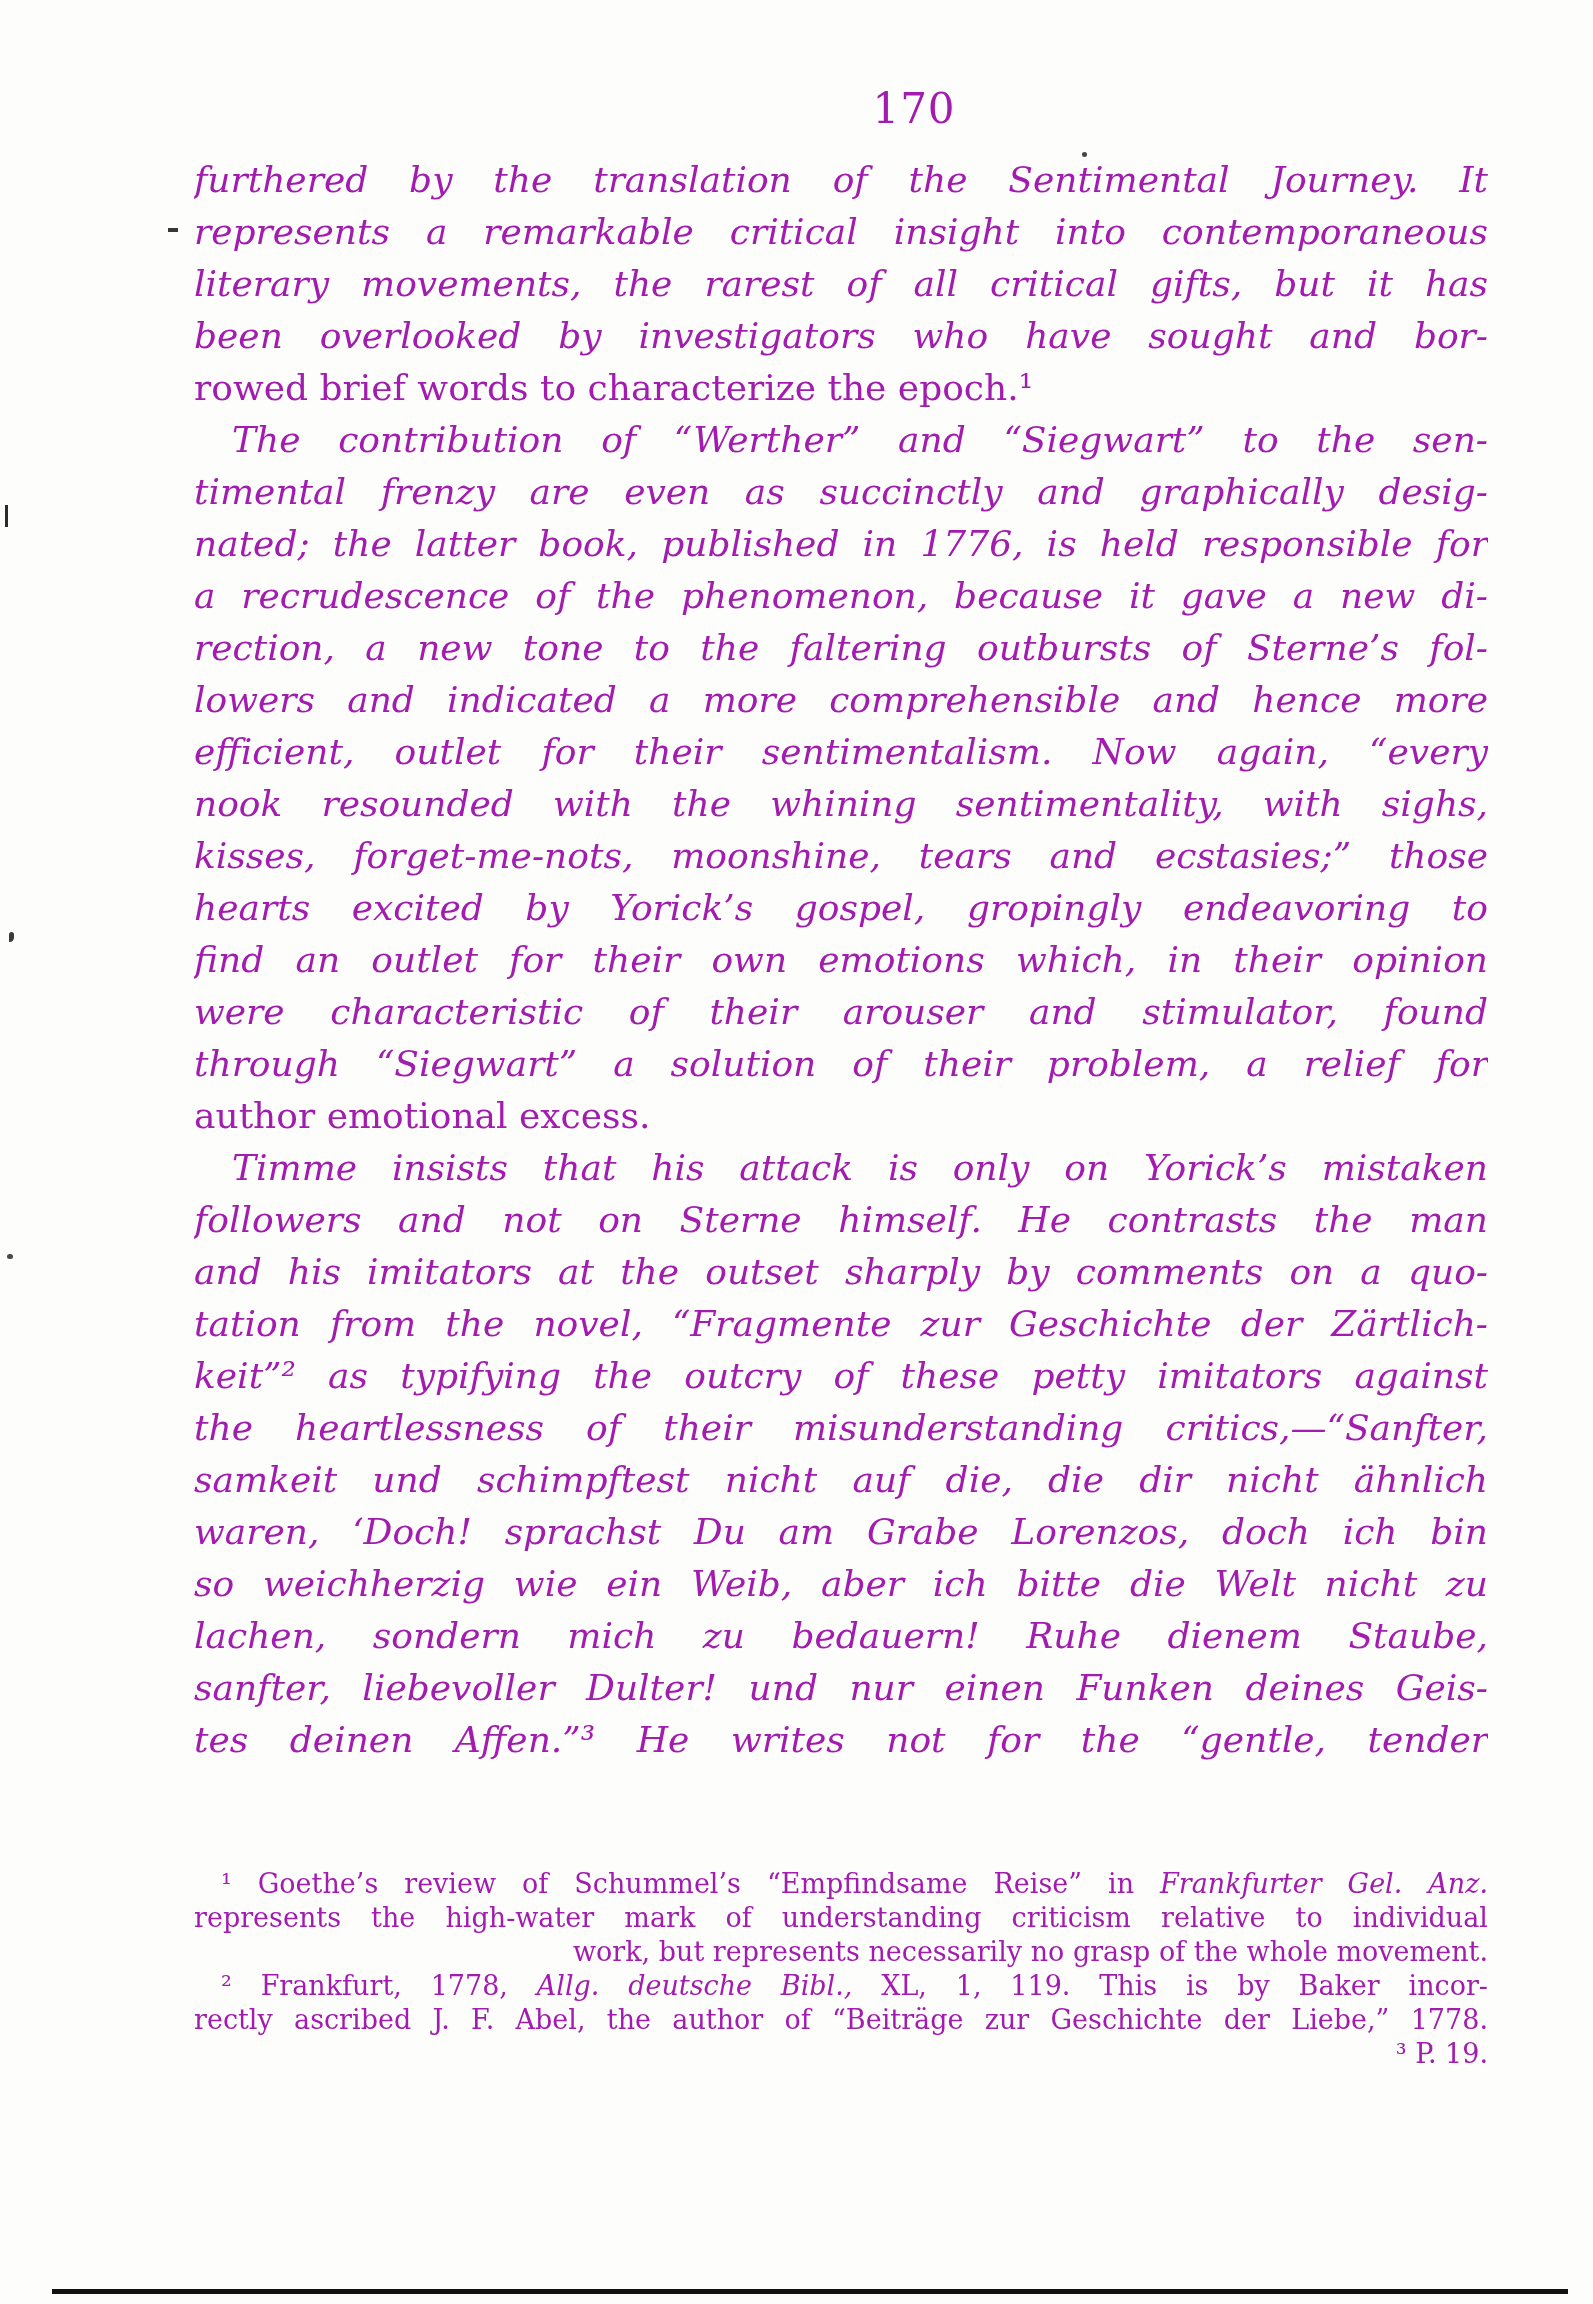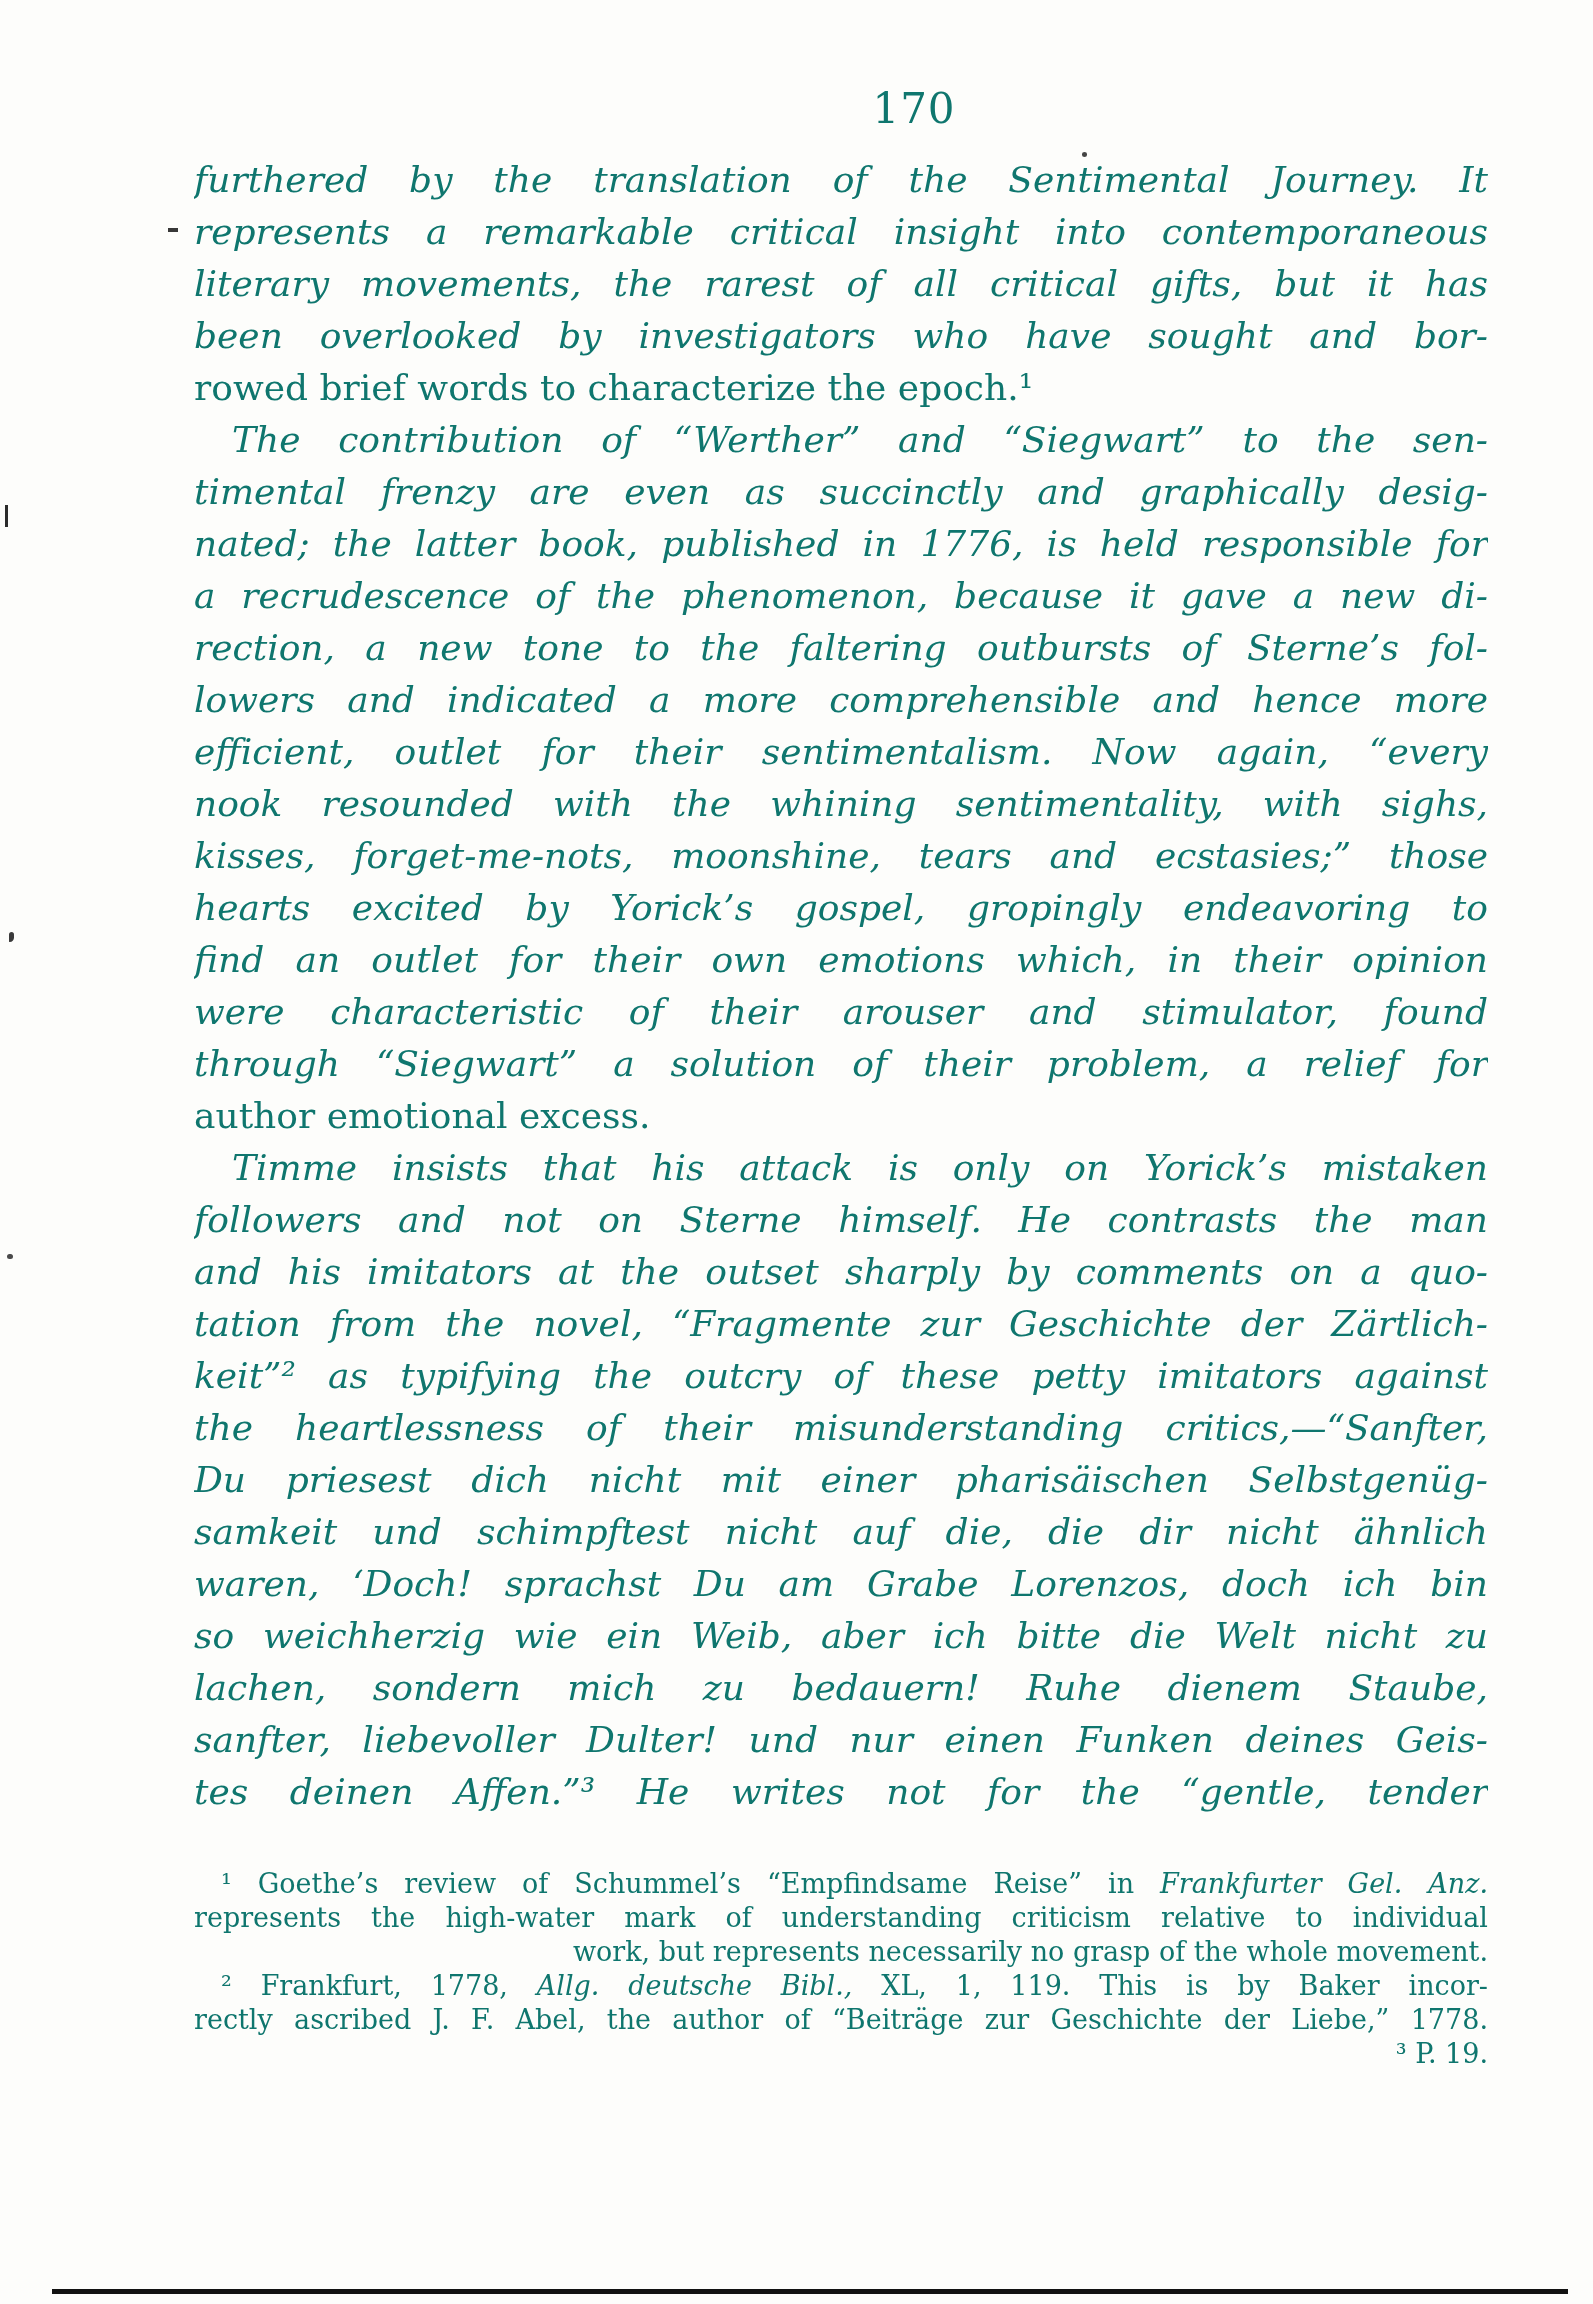--- a/index.html
+++ b/index.html
@@ -1,21 +1,21 @@
 <!DOCTYPE html>
 <html style="font-size:14.5px"><head>
 <meta charset="utf-8">
 <style>
   html,body { margin:0; padding:0; background:#e8e8e4; }
   .page {
     position:relative;
     width:1593px; height:2305px;
     margin:0 auto;
     background:#fdfdfb;
-    color:#0f766e;
+    color:#a21caf;
     font-family:"DejaVu Serif","Liberation Serif",serif;
     overflow:hidden;
   }
   .pagenum {
     position:absolute;
     top:85px; left:819px; width:190px;
     text-align:center;
     font-size:42px; line-height:47px;
     letter-spacing:0.9px;
   }
@@ -74,21 +74,20 @@
       <div class="line just">find an outlet for their own emotions which, in their opinion</div>
       <div class="line just">were characteristic of their arouser and stimulator, found</div>
       <div class="line just">through “Siegwart” a solution of their problem, a relief for</div>
       <div class="line">author emotional excess.</div>
       <div class="line just ind">Timme insists that his attack is only on Yorick’s mistaken</div>
       <div class="line just">followers and not on Sterne himself. He contrasts the man</div>
       <div class="line just">and his imitators at the outset sharply by comments on a quo-</div>
       <div class="line just">tation from the novel, “Fragmente zur Geschichte der Zärtlich-</div>
       <div class="line just">keit”² as typifying the outcry of these petty imitators against</div>
       <div class="line just">the heartlessness of their misunderstanding critics,—“Sanfter,</div>
-      <div class="line just">Du priesest dich nicht mit einer pharisäischen Selbstgenüg-</div>
       <div class="line just">samkeit und schimpftest nicht auf die, die dir nicht ähnlich</div>
       <div class="line just">waren, ‘Doch! sprachst Du am Grabe Lorenzos, doch ich bin</div>
       <div class="line just">so weichherzig wie ein Weib, aber ich bitte die Welt nicht zu</div>
       <div class="line just">lachen, sondern mich zu bedauern! Ruhe dienem Staube,</div>
       <div class="line just">sanfter, liebevoller Dulter! und nur einen Funken deines Geis-</div>
       <div class="line just">tes deinen Affen.”³ He writes not for the “gentle, tender</div>
     </div>
 
   <div class="footnotes">
       <div class="fline just ind"><span>¹ Goethe’s review of Schummel’s “Empfindsame Reise” in </span><span class="it">Frankfurter Gel. Anz.</span></div>

